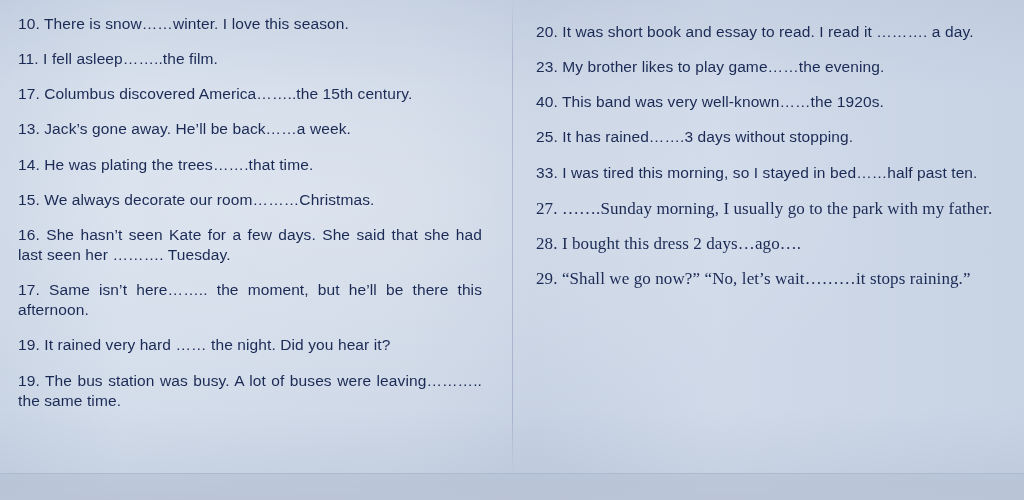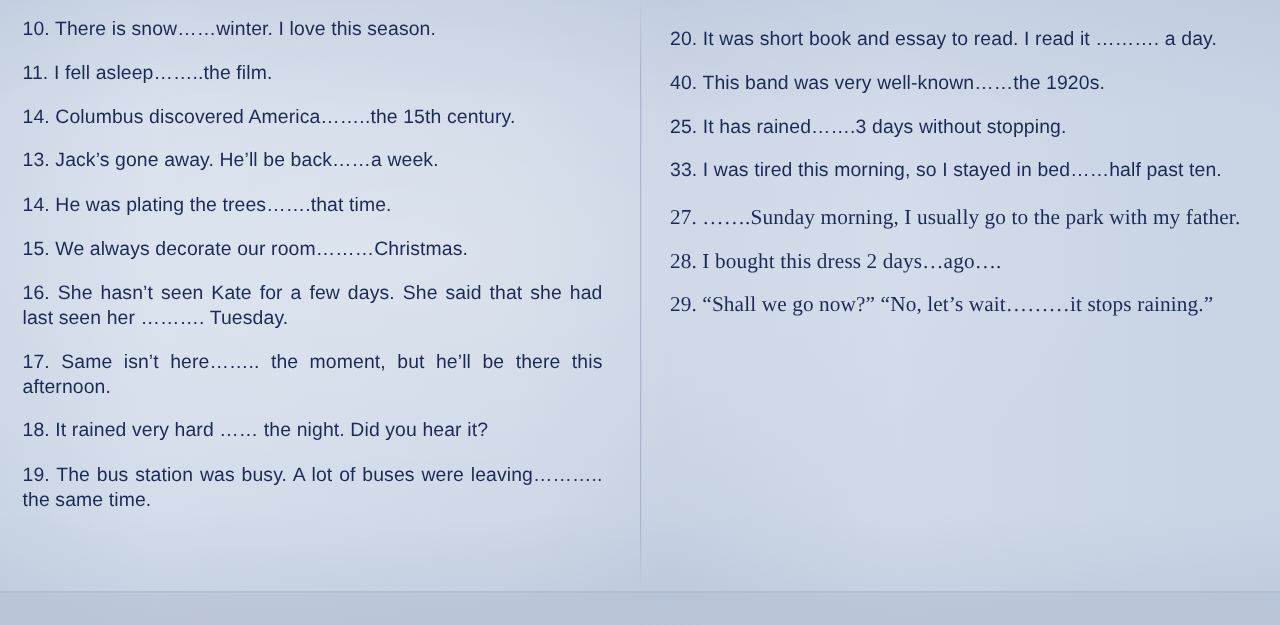--- a/index.html
+++ b/index.html
@@ -95,34 +95,35 @@
 </style>
 </head>
 <body>
 
 <div class="page">
   <div class="columns">
 
     <div class="col col-left">
       <p class="item justify">10. There is snow……winter. I love this season.</p>
       <p class="item justify">11. I fell asleep……..the film.</p>
-      <p class="item justify">14. Columbus discovered America……..the 15th century.</p>
+      <p class="item justify">17. Columbus discovered America……..the 15th century.</p>
       <p class="item justify">13. Jack’s gone away. He’ll be back……a week.</p>
       <p class="item justify">14. He was plating the trees…….that time.</p>
       <p class="item justify">15. We always decorate our room………Christmas.</p>
       <p class="item justify">16. She hasn’t seen Kate for a few days. She said that she had last seen her ………. Tuesday.</p>
       <p class="item justify">17. Same isn’t here…….. the moment, but he’ll be there this afternoon.</p>
-      <p class="item justify">18. It rained very hard …… the night. Did you hear it?</p>
+      <p class="item justify">19. It rained very hard …… the night. Did you hear it?</p>
       <p class="item justify">19. The bus station was busy. A lot of buses were leaving……….. the same time.</p>
     </div>
 
     <div class="divider"></div>
 
     <div class="col col-right">
       <p class="item justify">20. It was short book and essay to read. I read it ………. a day.</p>
+      <p class="item justify">23. My brother likes to play game……the evening.</p>
       <p class="item justify">40. This band was very well-known……the 1920s.</p>
       <p class="item justify">25. It has rained…….3 days without stopping.</p>
       <p class="item justify">33. I was tired this morning, so I stayed in bed……half past ten.</p>
       <p class="item serif justify">27. …….Sunday morning, I usually go to the park with my father.</p>
       <p class="item serif justify">28. I bought this dress 2 days…ago….</p>
       <p class="item serif justify">29. “Shall we go now?” “No, let’s wait………it stops raining.”</p>
     </div>
 
   </div>
   <div class="bottom-edge"></div>

